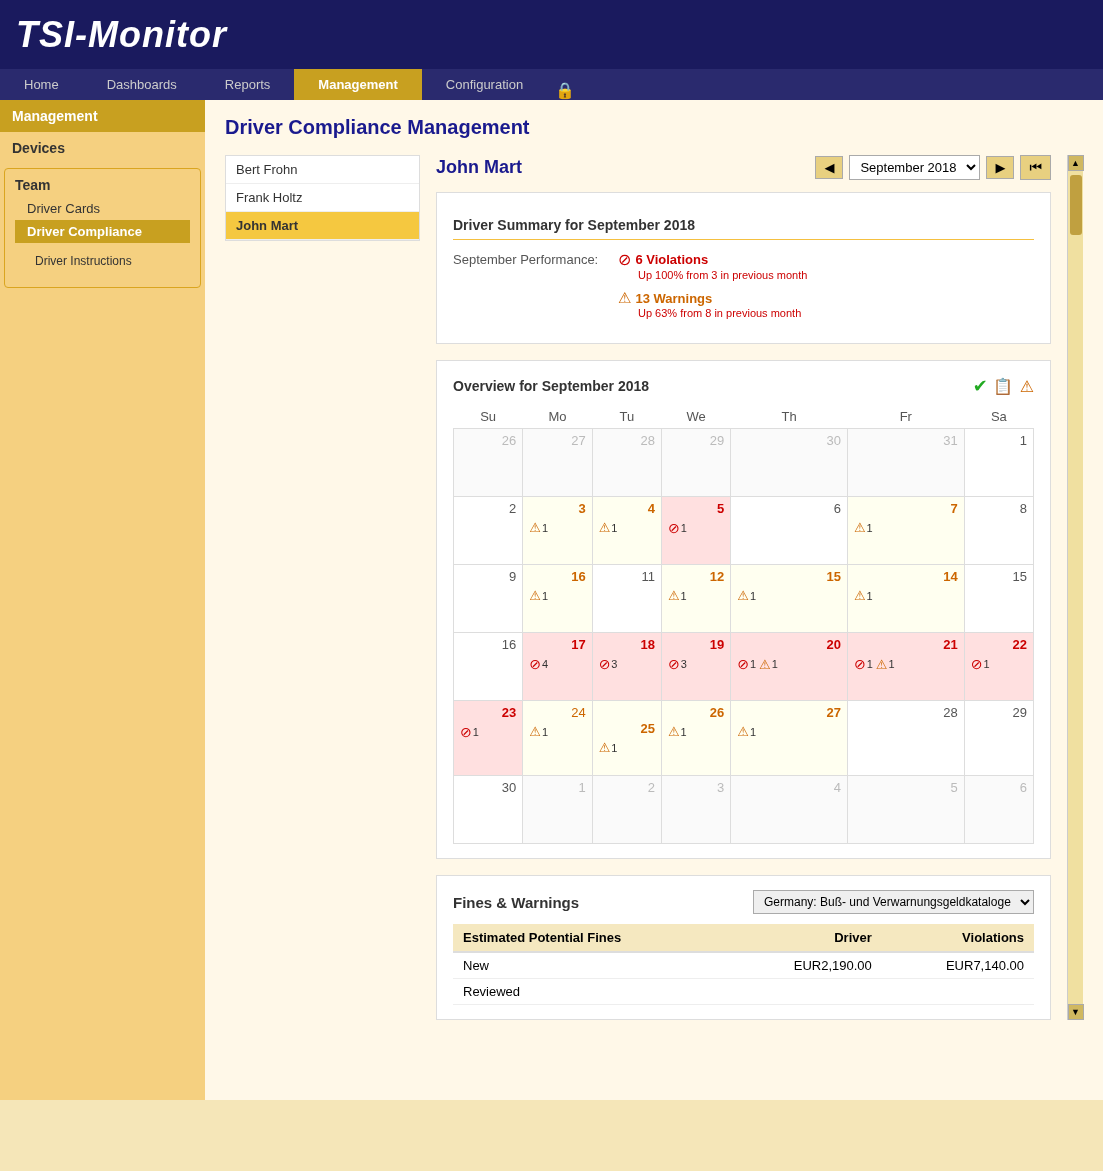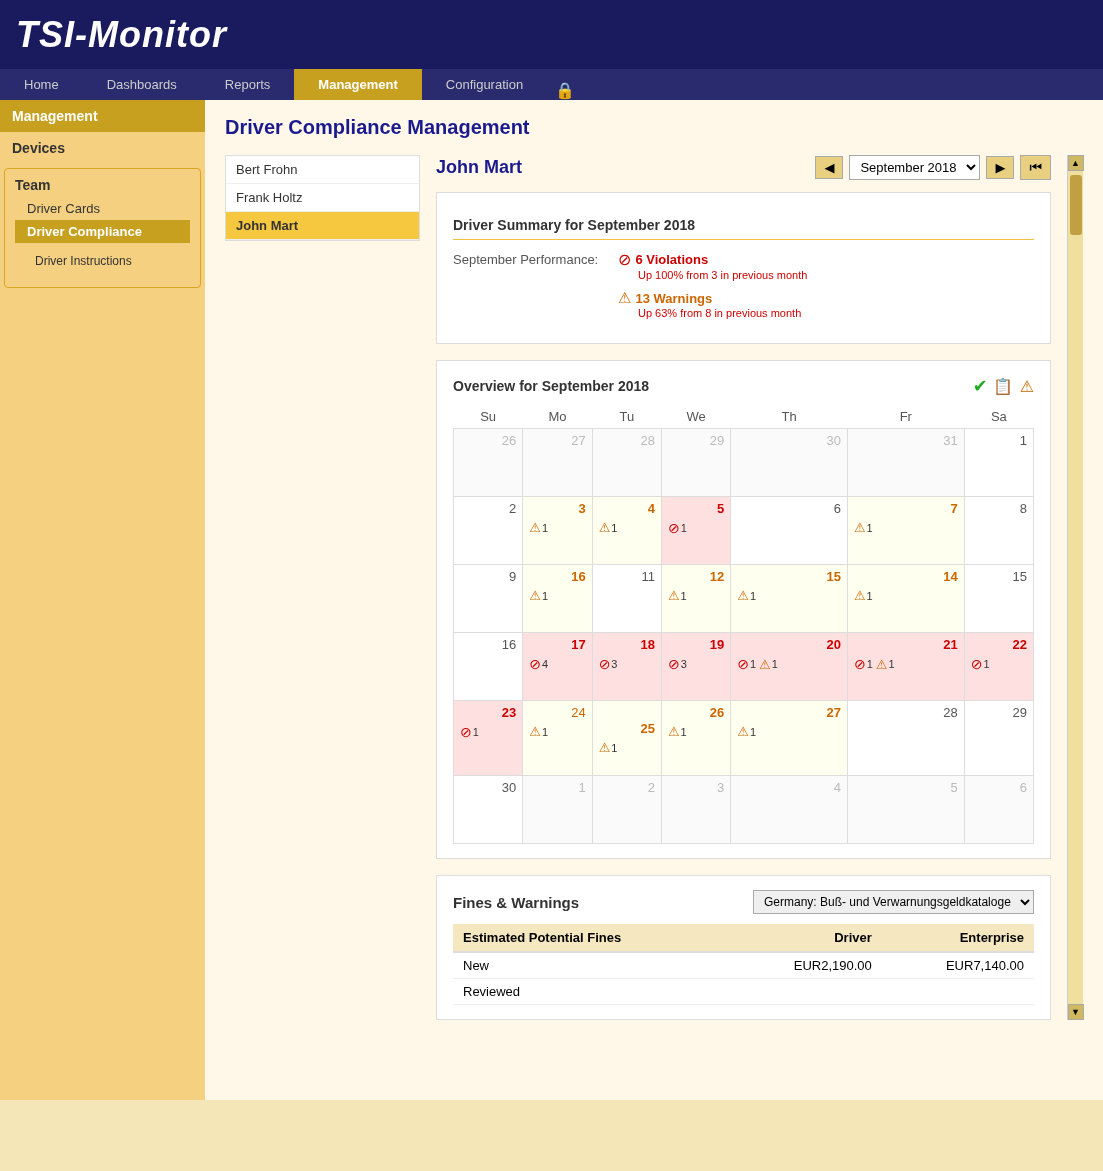--- a/index.html
+++ b/index.html
@@ -400,21 +400,21 @@
             <div style="font-weight:bold;font-size:15px;color:#333;">Fines &amp; Warnings</div>
             <select style="padding:3px 6px;border:1px solid #aaa;font-size:12px;">
               <option>Germany: Buß- und Verwarnungsgeldkataloge</option>
             </select>
           </div>
           <table style="width:100%;border-collapse:collapse;">
             <thead>
               <tr>
                 <th style="background:#f5e8c0;text-align:left;padding:6px 10px;font-weight:bold;font-size:13px;border-bottom:2px solid #ddd;">Estimated Potential Fines</th>
                 <th style="background:#f5e8c0;text-align:right;padding:6px 10px;font-weight:bold;font-size:13px;border-bottom:2px solid #ddd;">Driver</th>
-                <th style="background:#f5e8c0;text-align:right;padding:6px 10px;font-weight:bold;font-size:13px;border-bottom:2px solid #ddd;">Enterprise</th>
+                <th style="background:#f5e8c0;text-align:right;padding:6px 10px;font-weight:bold;font-size:13px;border-bottom:2px solid #ddd;">Violations</th>
               </tr>
             </thead>
             <tbody id="fines-body">
             <tr>
                   <td style="padding: 5px 10px; font-size: 13px; border-bottom: 1px solid rgb(238, 238, 238);">New</td>
                   <td style="padding: 5px 10px; font-size: 13px; border-bottom: 1px solid rgb(238, 238, 238); text-align: right;">EUR2,190.00</td>
                   <td style="padding: 5px 10px; font-size: 13px; border-bottom: 1px solid rgb(238, 238, 238); text-align: right;">EUR7,140.00</td>
                 </tr>
                 <tr>
                   <td style="padding: 5px 10px; font-size: 13px; border-bottom: 1px solid rgb(238, 238, 238);">Reviewed</td>

